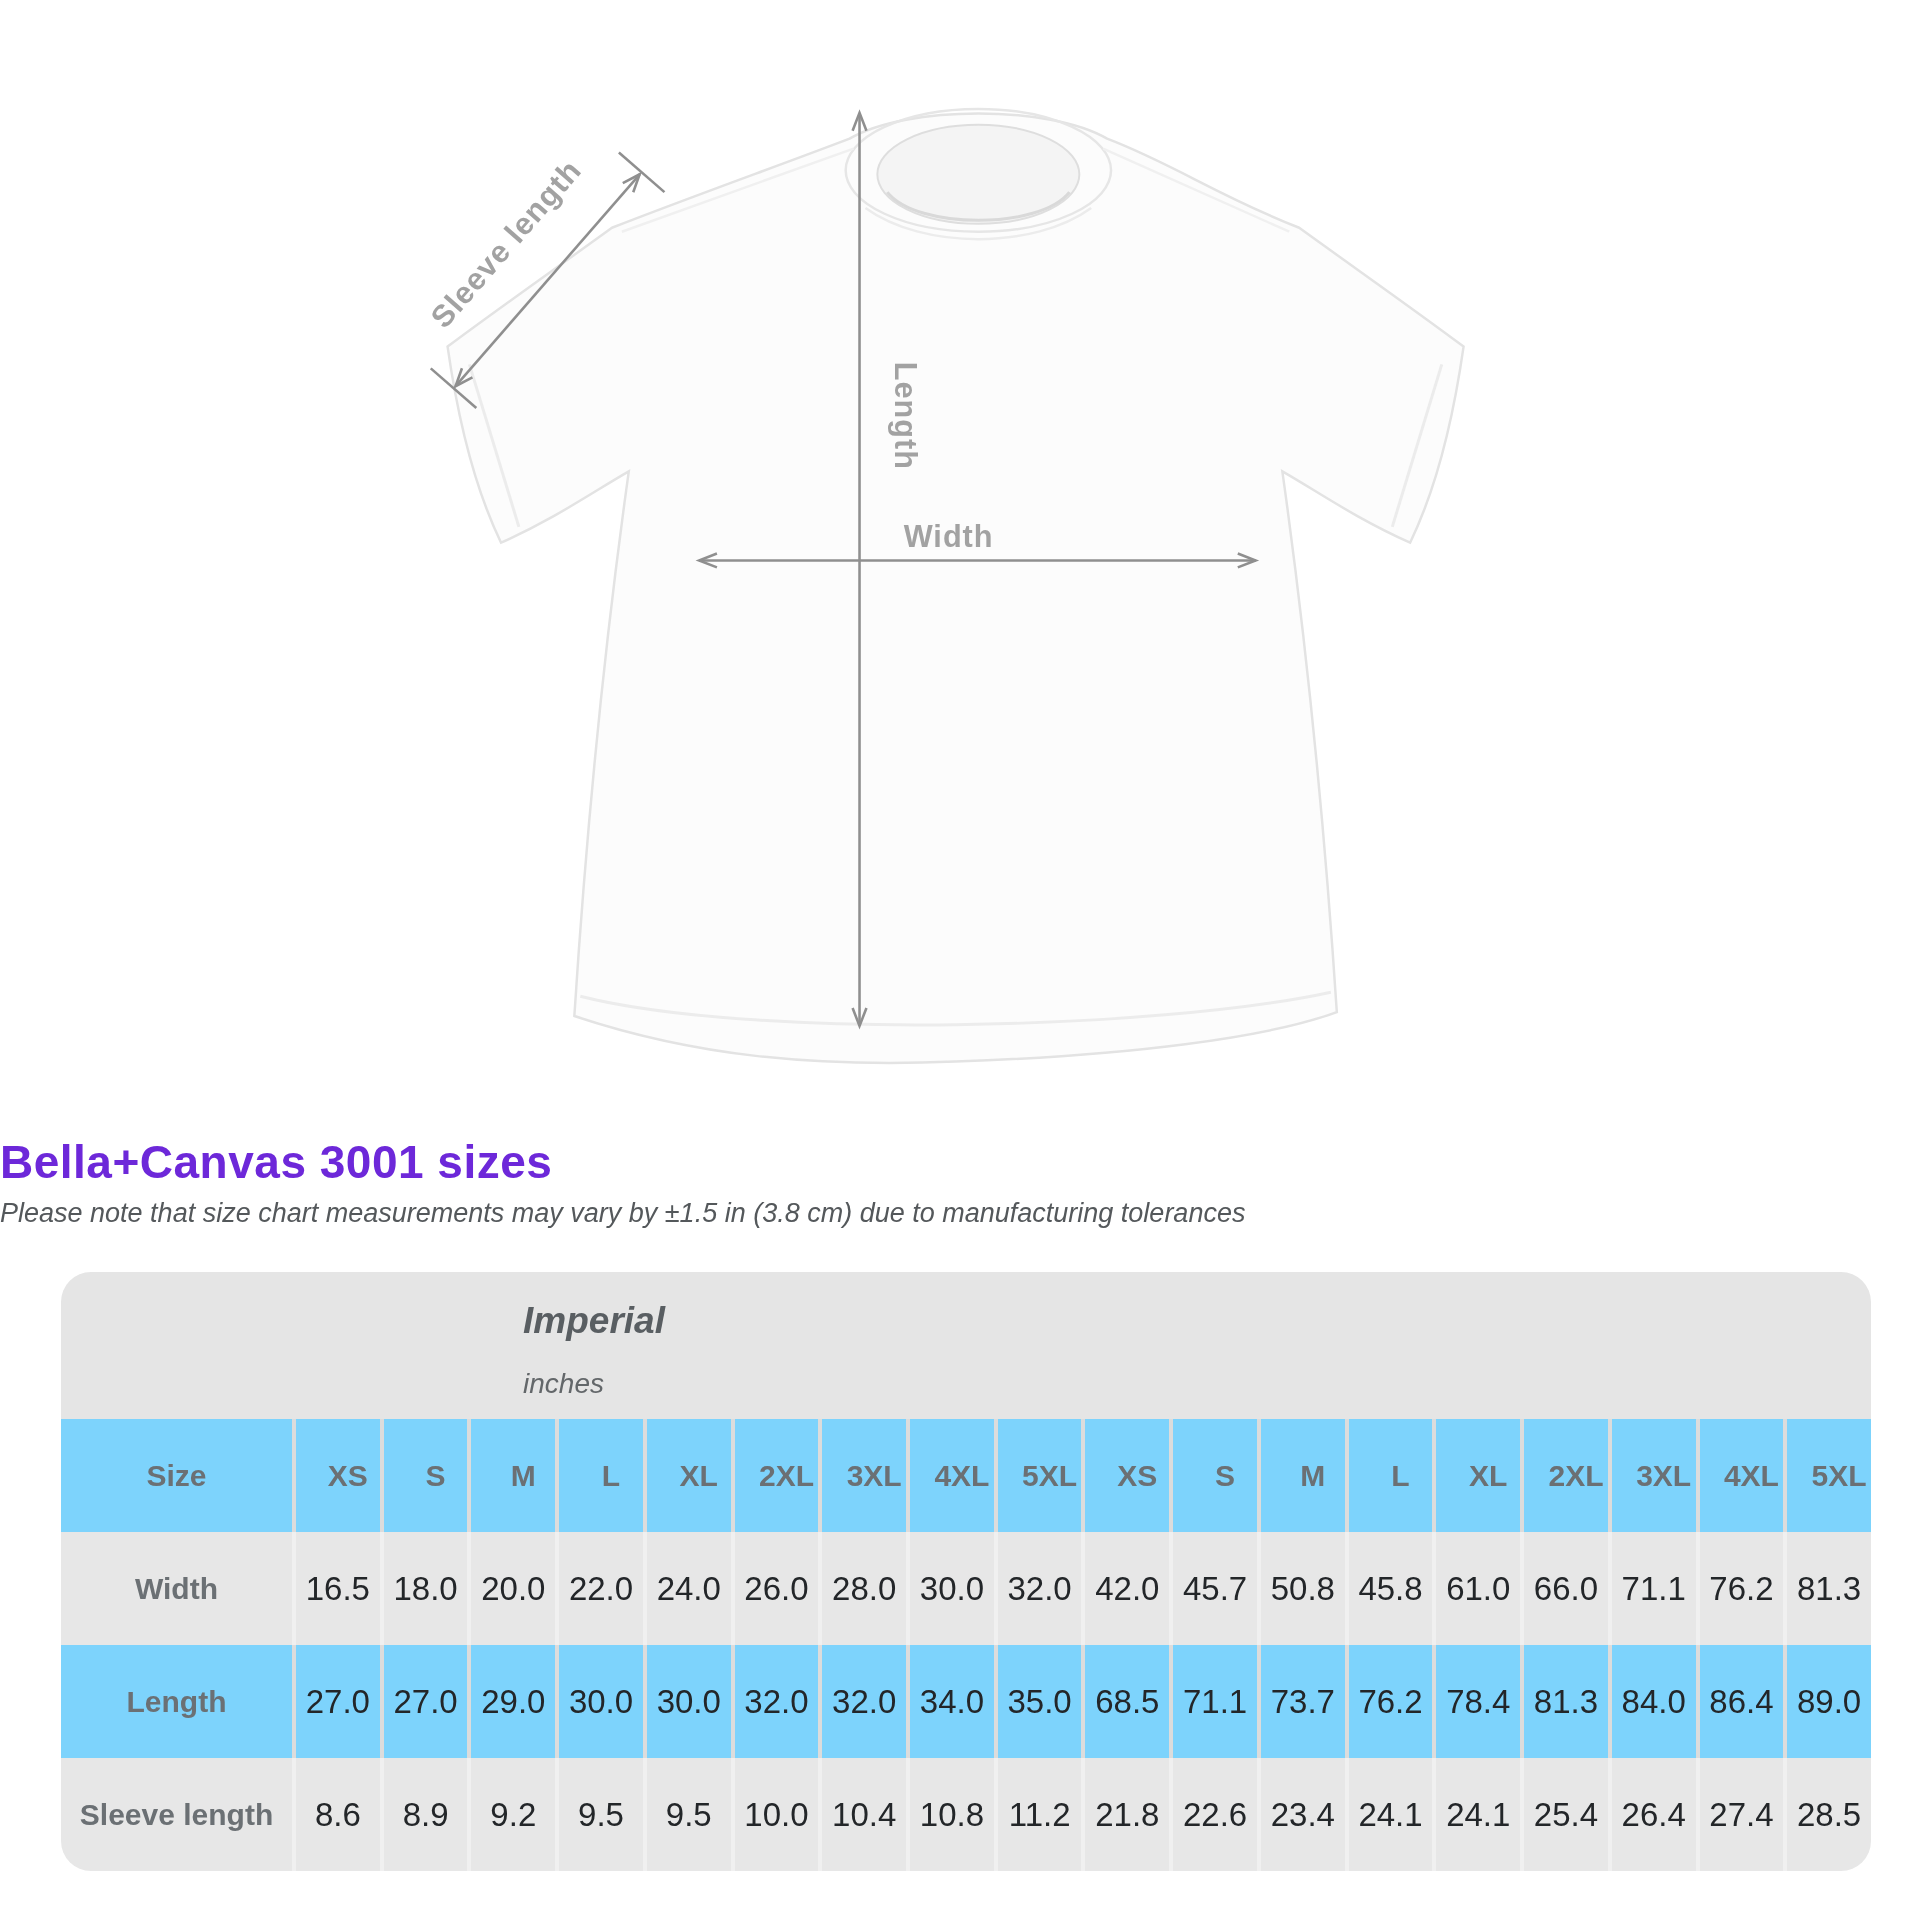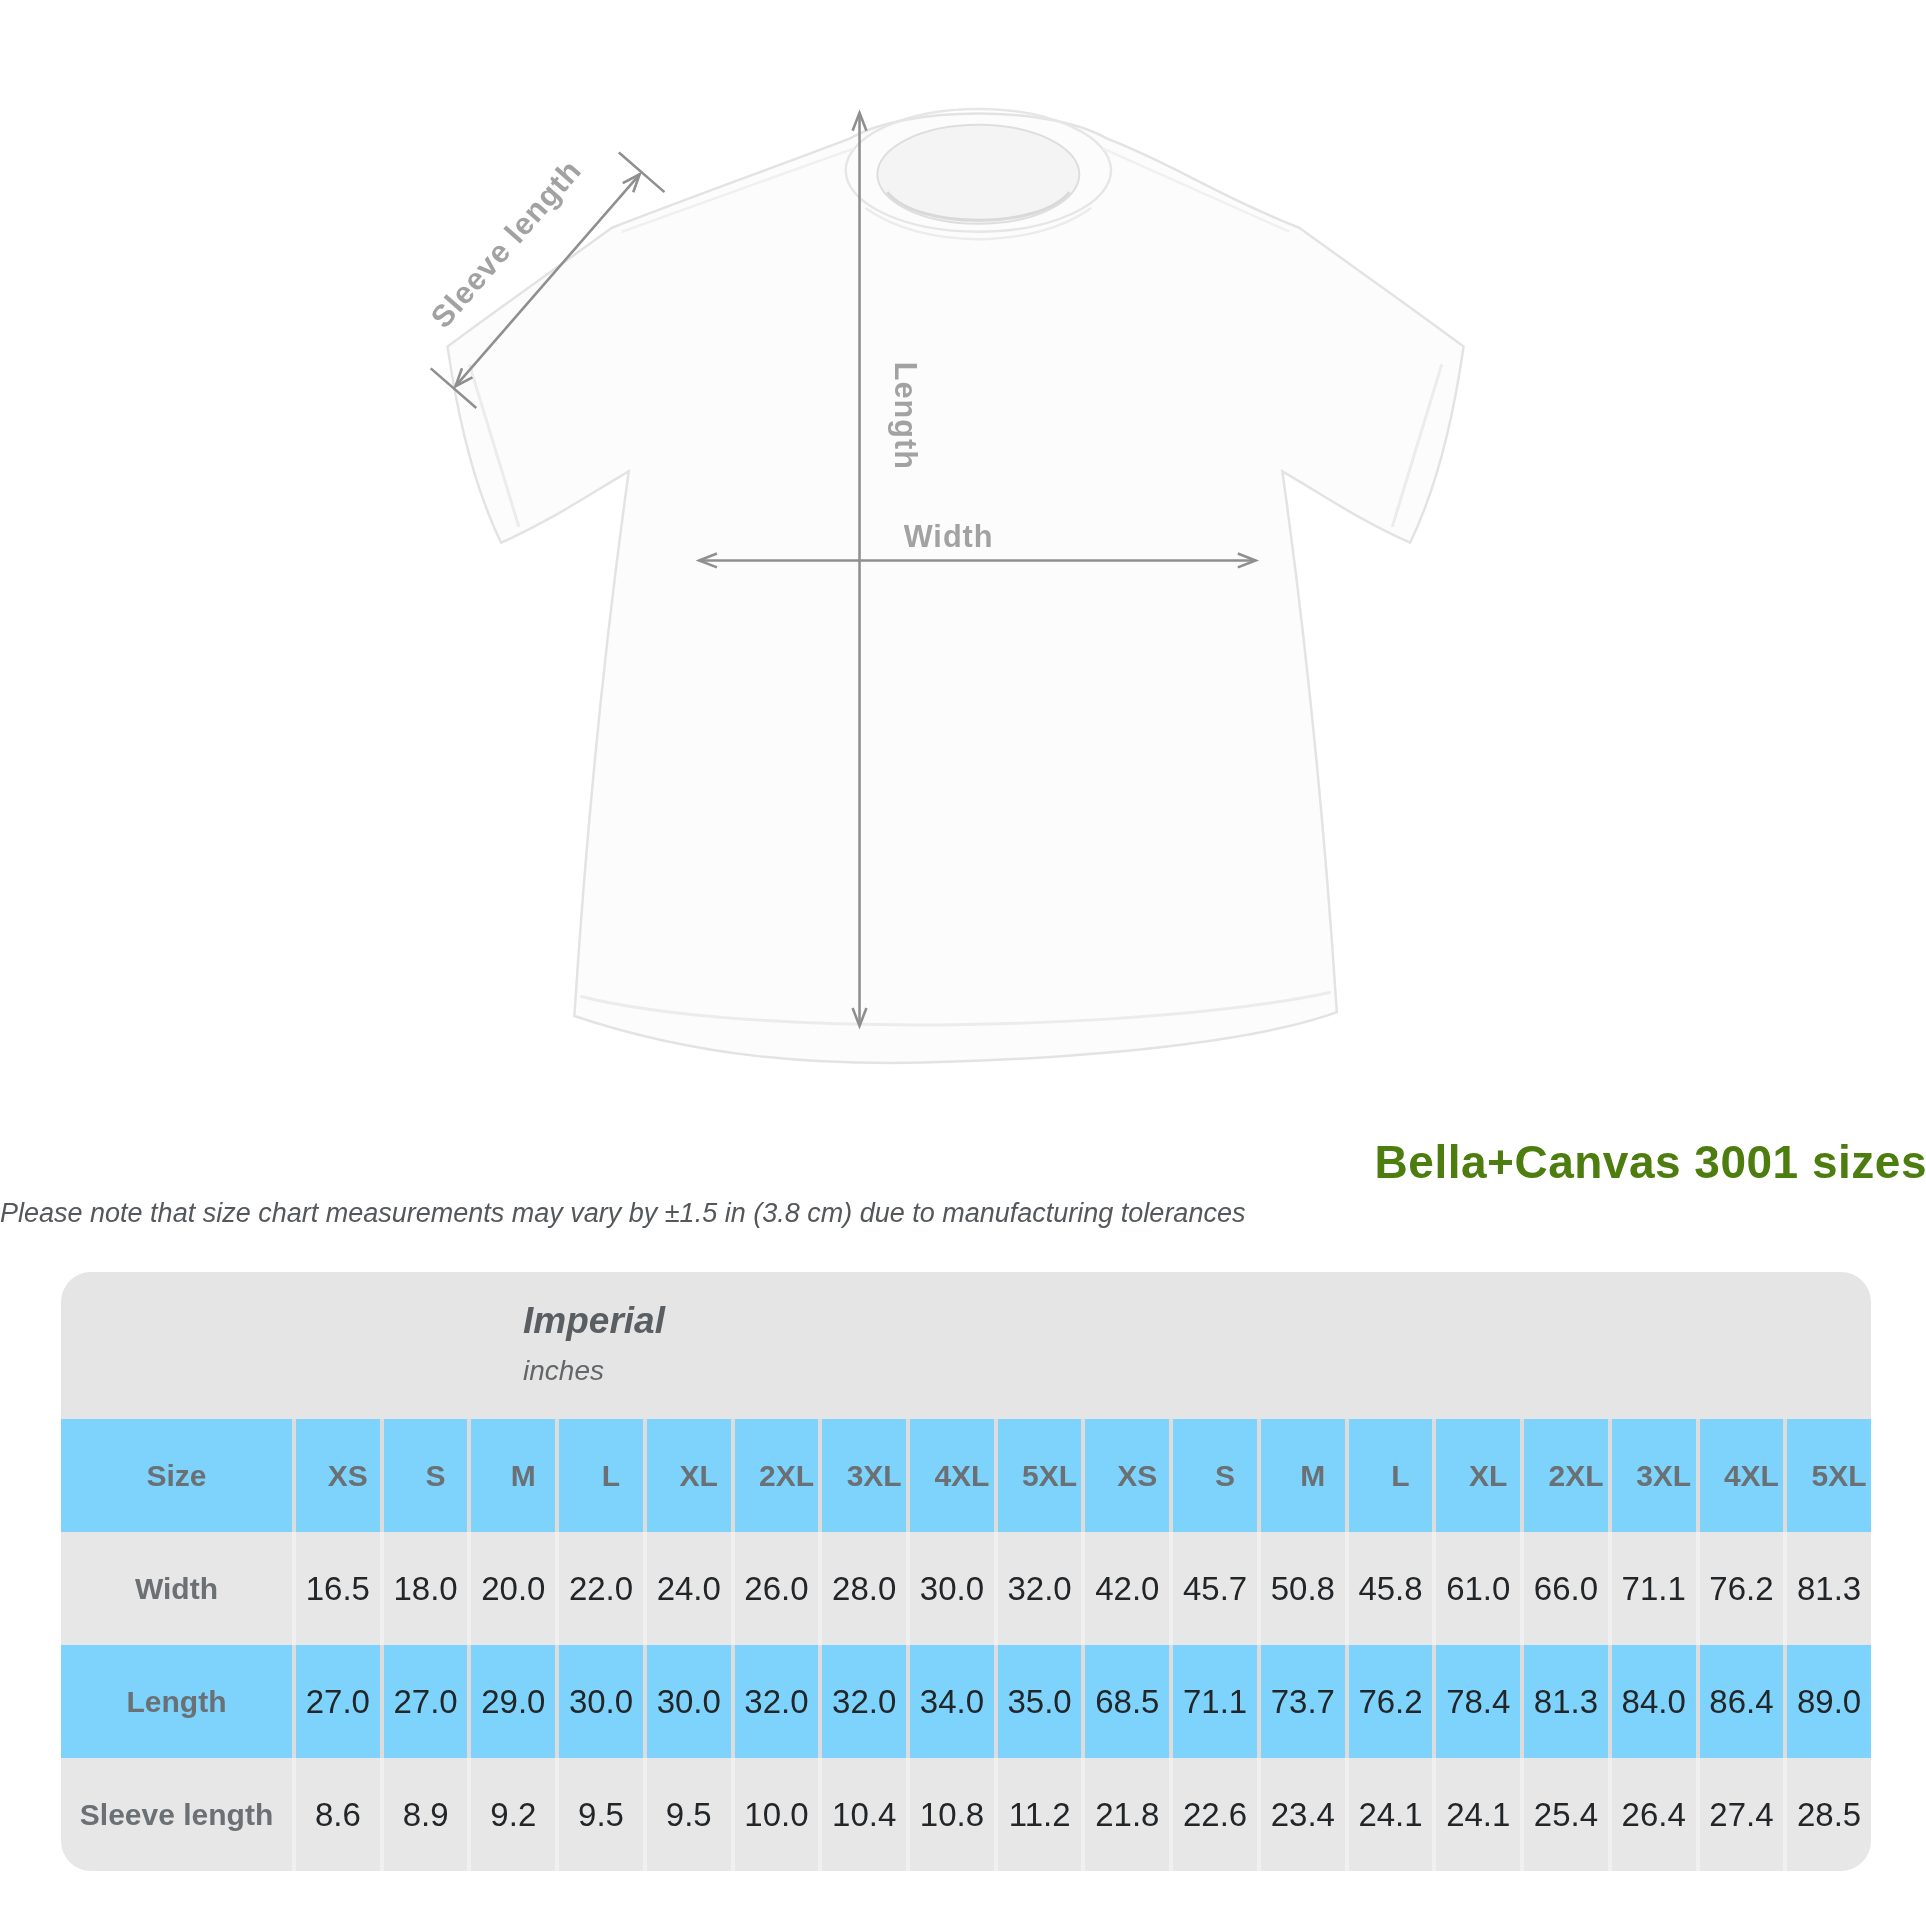--- a/index.html
+++ b/index.html
@@ -3,34 +3,34 @@
 <meta charset="utf-8">
 <style>
   html,body{margin:0;padding:0;background:#fff;}
   .page{position:relative;width:1927px;height:1927px;background:#ffffff;overflow:hidden;
         font-family:"Liberation Sans", sans-serif;}
 
   
   .diagram-svg{position:absolute;left:0;top:0;width:1927px;height:1119px;}
 
   
-  .page-title{position:absolute;left:0;top:1135px;width:100%;margin:0;text-align:right;
-              font-size:46px;font-weight:bold;color:#4d7c0f;letter-spacing:0.5px;}
+  .page-title{position:absolute;left:0;top:1135px;width:100%;margin:0;text-align:left;
+              font-size:46px;font-weight:bold;color:#6d28d9;letter-spacing:0.5px;}
   .page-subtitle{position:absolute;left:0;top:1198px;width:100%;margin:0;text-align:left;
                  font-style:italic;font-size:27px;color:#54585b;}
 
   
   .size-table{position:absolute;left:61px;top:1272px;width:1810px;border-radius:30px;
               overflow:hidden;}
   .unit-band{position:relative;height:147px;background:#e5e5e5;}
   .unit-group{position:absolute;top:0;height:100%;transform:translateX(-50%);text-align:left;}
   .unit-group-imperial{left:533px;}
   .unit-group-metric{left:1407px;}
   .unit-name{margin-top:28px;font-size:37px;font-weight:bold;font-style:italic;color:#595e62;}
-  .unit-sub{margin-top:13px;font-size:28px;font-style:italic;color:#63676a;}
+  .unit-sub{margin-top:26px;font-size:28px;font-style:italic;color:#63676a;}
 
   .trow{display:grid;grid-template-columns:231px repeat(18,1fr);height:113px;}
   .trow.white{background:#7dd3fc;--sep:#dcdcdc;}
   .trow.gray{background:#e7e7e7;--sep:#f0f0f0;}
   .cell{display:flex;align-items:center;justify-content:center;height:100%;
         font-size:33px;color:#232629;white-space:nowrap;}
   .cell + .cell{border-left:4px solid var(--sep);}
   .label-cell{font-weight:bold;font-size:30px;color:#6b7074;}
   .head-cell{font-weight:bold;font-size:30px;color:#6b7074;padding-left:20px;}
 

